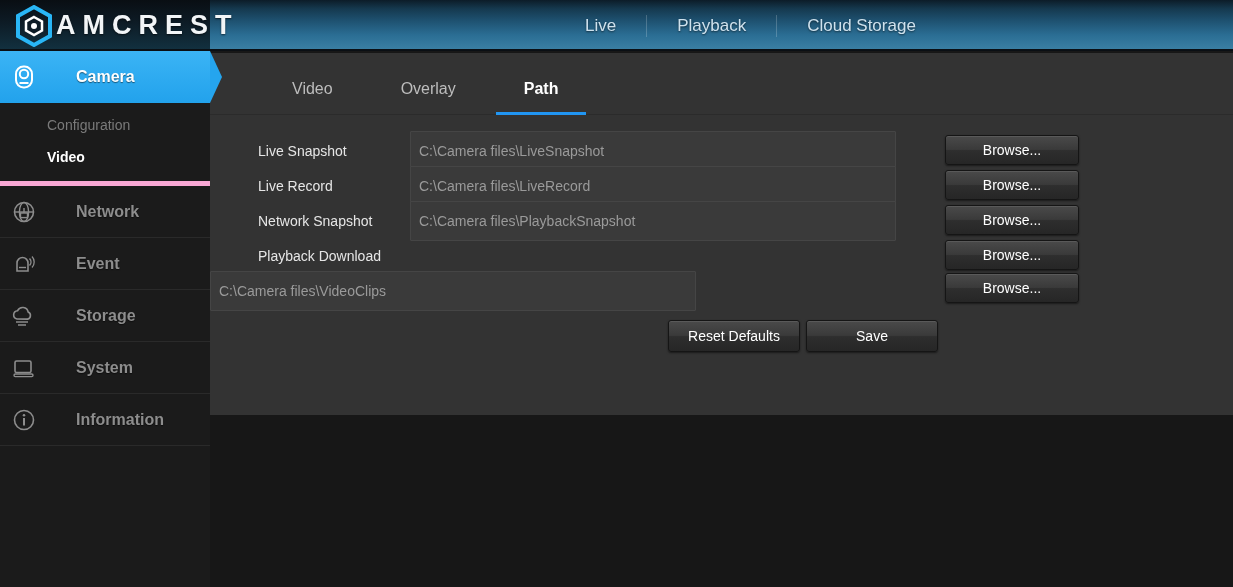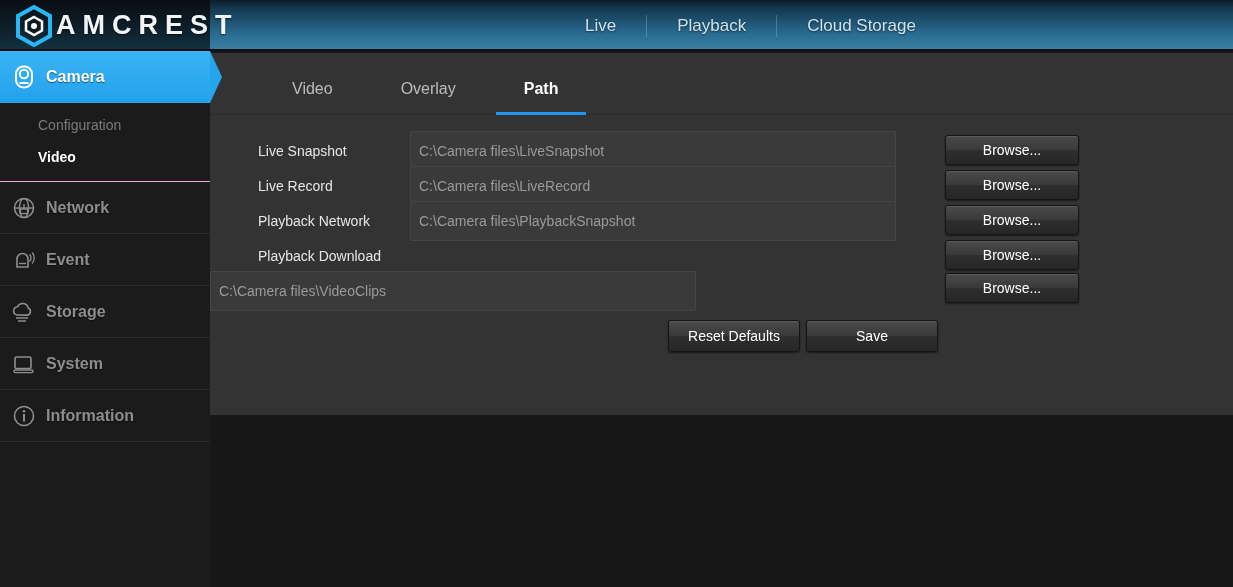--- a/index.html
+++ b/index.html
@@ -50,34 +50,35 @@
     position:relative; height:52px; display:flex; align-items:center;
     padding-left:8px; border-bottom:1px solid #2a2a2a;
   }
   .side-row .ico{
     width:32px; height:28px; margin-right:6px; flex:0 0 32px;
     display:flex; align-items:center; justify-content:center;
   }
   .side-row .lbl{
     font-size:16px; font-weight:bold; color:#8d8d8d;
     text-shadow:0 1px 1px rgba(0,0,0,.5);
+    margin-left:30px;
   }
   .side-row.active{
     background:linear-gradient(180deg,#3bb4f5 0%,#22a2ec 100%);
     border-bottom:none; width:210px; z-index:4;
   }
   .side-row.active .lbl{ color:#ffffff; }
   .side-row.active::after{
     content:""; position:absolute; right:-12px; top:0;
     width:0; height:0;
     border-top:26px solid transparent;
     border-bottom:26px solid transparent;
     border-left:12px solid #25a5ee;
   }
-  .subgroup{ background:#1b1b1b; border-bottom:1px solid #f9a8d4; padding:6px 0 8px 0;text-align:right; }
+  .subgroup{ background:#1b1b1b; border-bottom:5px solid #f9a8d4; padding:6px 0 8px 9px;text-align:right; }
   .sub-row{
     height:32px; display:flex; align-items:center; padding-left:38px;
     font-size:14px; color:#7a7a7a;
   }
   .sub-row.sel{ color:#ffffff; font-weight:bold; }
 
   
   .content{
     position:absolute; left:210px; top:53px; width:1023px; height:362px;
     background:#333333;
@@ -246,21 +247,21 @@
       <button class="btn browse" style="top:2px">Browse...</button>
     </div>
 
     <div class="frow">
       <span class="flabel">Live Record</span>
       <input class="finput" type="text" readonly="" value="C:\Camera files\LiveRecord" style="">
       <button class="btn browse" style="top:2px">Browse...</button>
     </div>
 
     <div class="frow">
-      <span class="flabel">Playback Network</span>
+      <span class="flabel">Network Snapshot</span>
       <input class="finput" type="text" readonly="" value="C:\Camera files\PlaybackSnapshot" style="">
       <button class="btn browse" style="top:2px">Browse...</button>
     </div>
 
     <div class="frow">
       <span class="flabel">Playback Download</span>
       <button class="btn browse" style="top:2px">Browse...</button>
     </div>
 
     <div class="frow">

